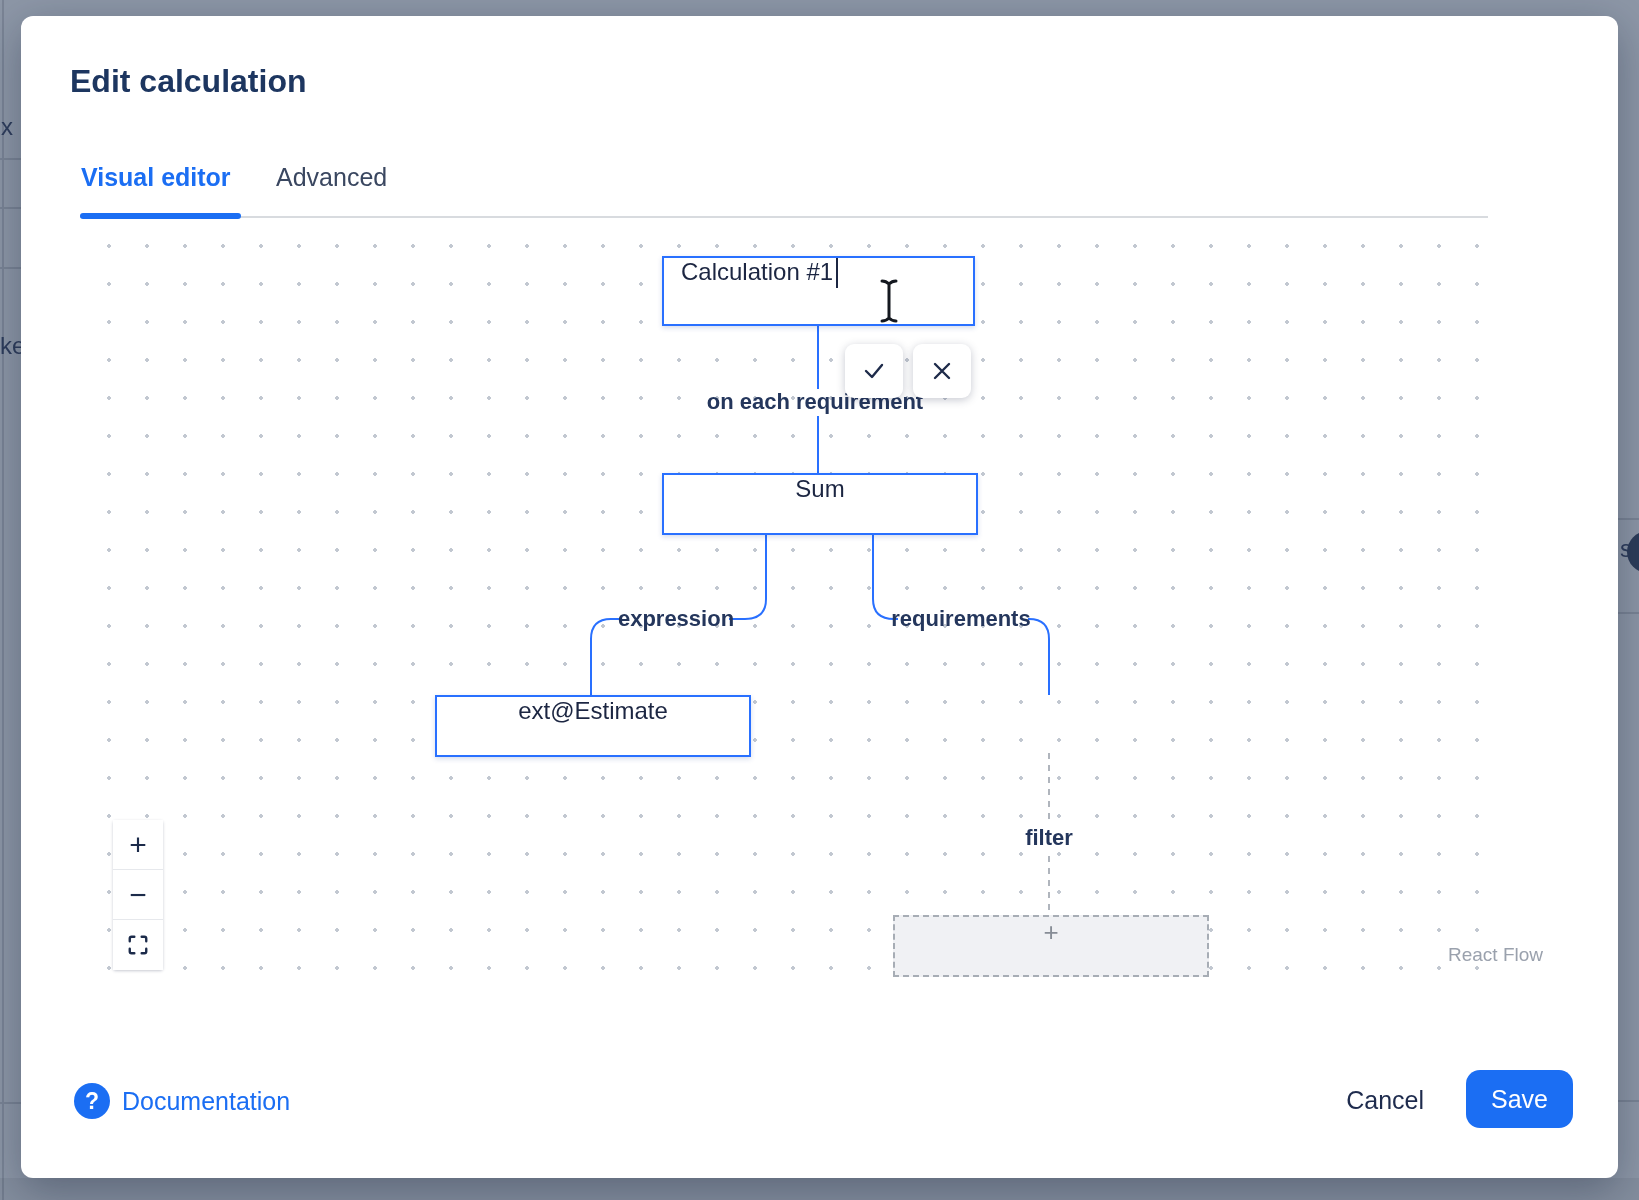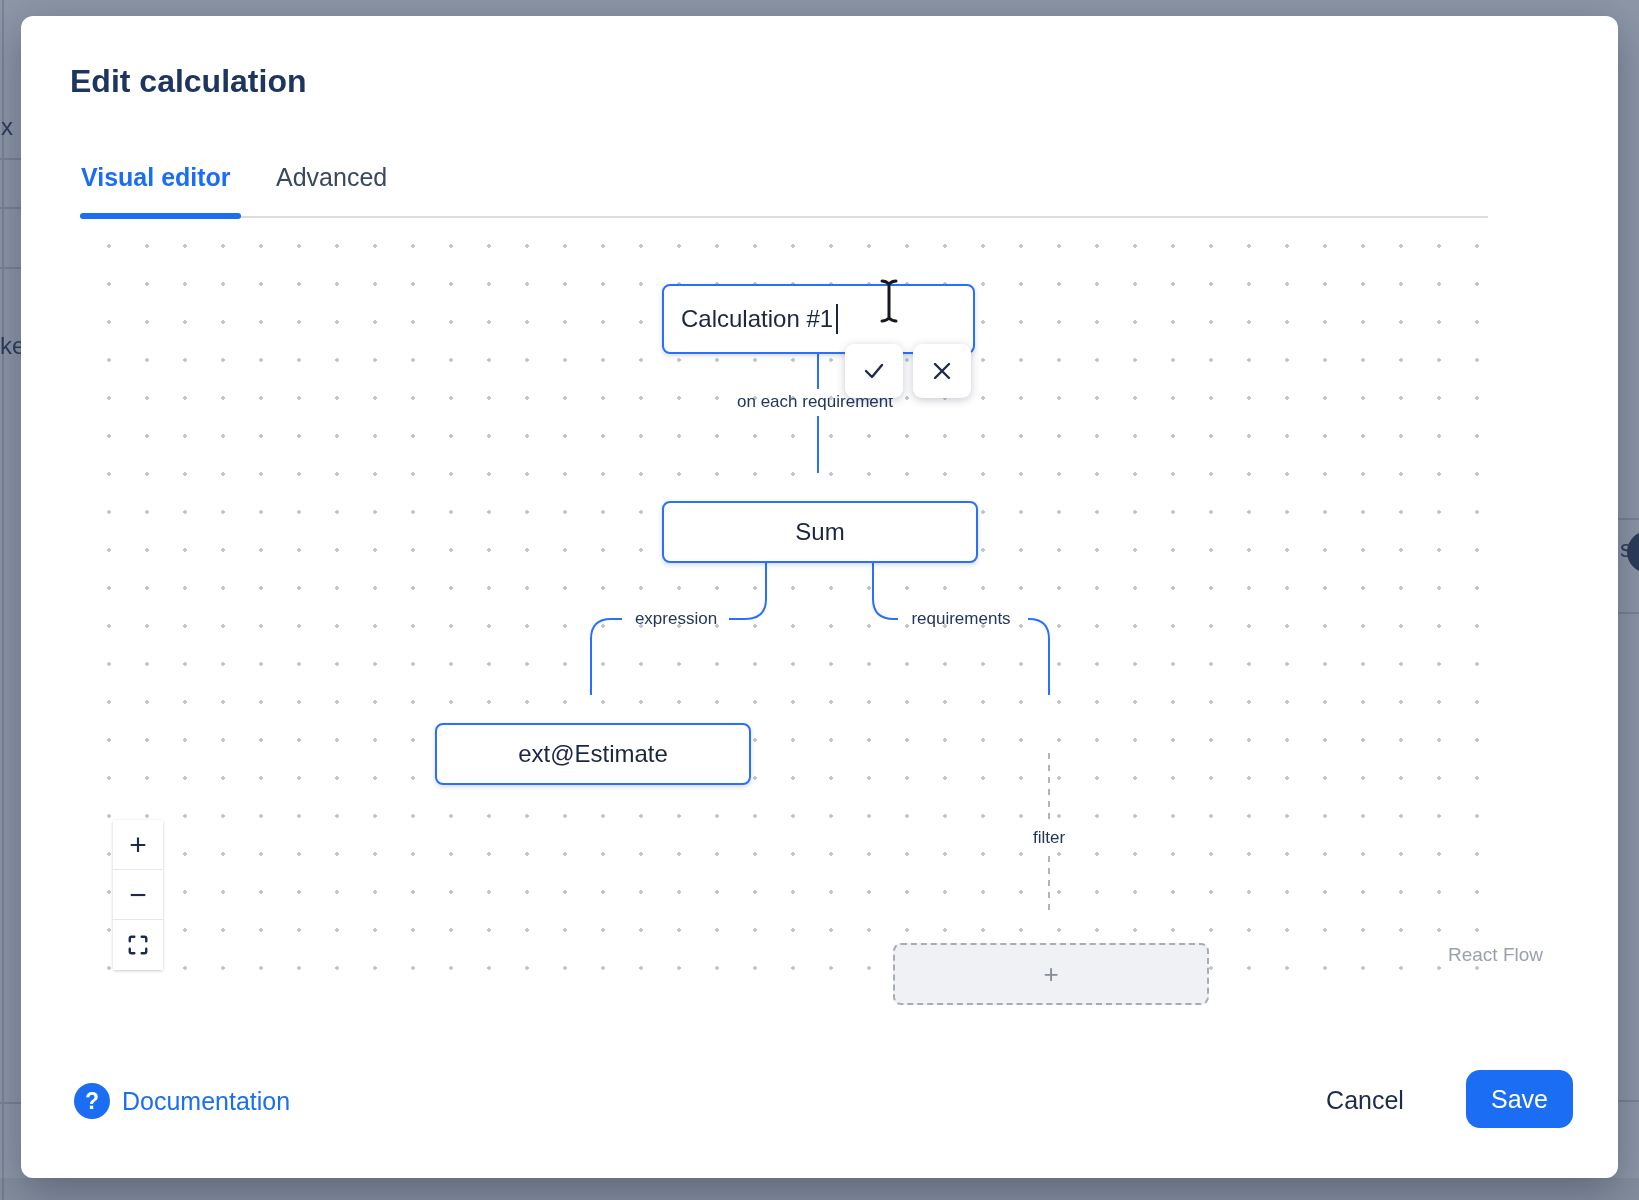--- a/index.html
+++ b/index.html
@@ -23,32 +23,32 @@
   .tab.inactive{color:#3a4760;}
   .tab-track{position:absolute;left:80px;top:216px;width:1408px;height:2px;background:#d8dbdf;}
   .tab-bar{position:absolute;left:80px;top:213px;width:161px;height:6px;border-radius:3px;background:#1b6ef3;}
 
   
   .canvas{position:absolute;left:80px;top:213px;width:1410px;height:762px;
           background-image:radial-gradient(circle,#c2c8d1 1.6px,transparent 1.6px);
           background-size:38px 38px;background-position:10px 14px;}
   .edges{position:absolute;left:80px;top:213px;width:1410px;height:762px;pointer-events:none;}
 
-  .node{position:absolute;background:#fff;border:2px solid #2970ff;border-radius:8px;
-        display:flex;align-items:center;justify-content:center;
-        font-size:24px;color:#1c2642;box-shadow:0 2px 5px rgba(30,60,150,.18);cursor:grab;margin-top:28px;}
+  .node{position:absolute;background:#fff;border:2px solid #2970ff;border-radius:0;
+        display:flex;justify-content:center;
+        font-size:24px;color:#1c2642;box-shadow:0 2px 5px rgba(30,60,150,.18);cursor:grab;}
   .node-input{justify-content:flex-start;padding-left:17px;box-sizing:border-box;font-size:24px;}
   .caret{display:inline-block;width:2px;height:30px;background:#1c2642;margin-left:3px;
          vertical-align:middle;animation:blink 1.1s steps(1) infinite;}
   @keyframes blink{50%{opacity:0;}}
   .node-placeholder{background:#f0f1f4;border:2px dashed #a7adb5;color:#878d96;
                     box-shadow:none;font-size:26px;}
 
-  .edge-label{position:absolute;transform:translate(-50%,-50%);font-size:17px;color:#24365c;
-              white-space:nowrap;z-index:1;}
+  .edge-label{position:absolute;transform:translate(-50%,-50%);font-size:22px;color:#24365c;
+              white-space:nowrap;z-index:1;font-weight:bold;}
 
   .mini-btn{position:absolute;width:58px;height:54px;background:#fff;border:none;border-radius:9px;
             box-shadow:0 2px 8px rgba(30,40,70,.25);display:flex;align-items:center;justify-content:center;
             cursor:pointer;z-index:3;}
 
   .controls{position:absolute;left:113px;top:820px;width:50px;background:#fff;border-radius:3px;
             box-shadow:0 1px 3px rgba(30,40,70,.25);z-index:2;}
   .ctl-btn{width:50px;height:50px;background:#fff;border:none;border-bottom:1px solid #e6e8ec;
            display:flex;align-items:center;justify-content:center;cursor:pointer;
            font-size:30px;color:#1c2b4a;font-family:"Liberation Sans",sans-serif;padding:0;}
@@ -56,21 +56,21 @@
 
   .attribution{position:absolute;left:1448px;top:944px;font-size:19px;color:#9aa1ad;}
 
   
   .doc-link{position:absolute;left:74px;top:1083px;display:flex;align-items:center;gap:12px;
             cursor:pointer;background:none;border:none;padding:0;font-family:"Liberation Sans",sans-serif;}
   .help-badge{width:36px;height:36px;border-radius:50%;background:#1b6ef3;color:#fff;
               display:flex;align-items:center;justify-content:center;font-size:23px;font-weight:bold;}
   .doc-label{font-size:25px;color:#1b6ef3;}
   .cancel-btn{position:absolute;left:1300px;top:1078px;width:130px;height:44px;background:none;border:none;
-              font-size:25px;color:#1e2b4d;cursor:pointer;font-family:"Liberation Sans",sans-serif;}
+              font-size:25px;color:#1e2b4d;cursor:pointer;font-family:"Liberation Sans",sans-serif;text-align:right;}
   .save-btn{position:absolute;left:1466px;top:1070px;width:107px;height:58px;background:#1b6ef3;border:none;
             border-radius:14px;font-size:25px;color:#ffffff;cursor:pointer;font-family:"Liberation Sans",sans-serif;}
 
   .ibeam{position:absolute;left:876px;top:276px;z-index:2;}
 </style>
 </head>
 <body>
 
 <div class="stage">
 

